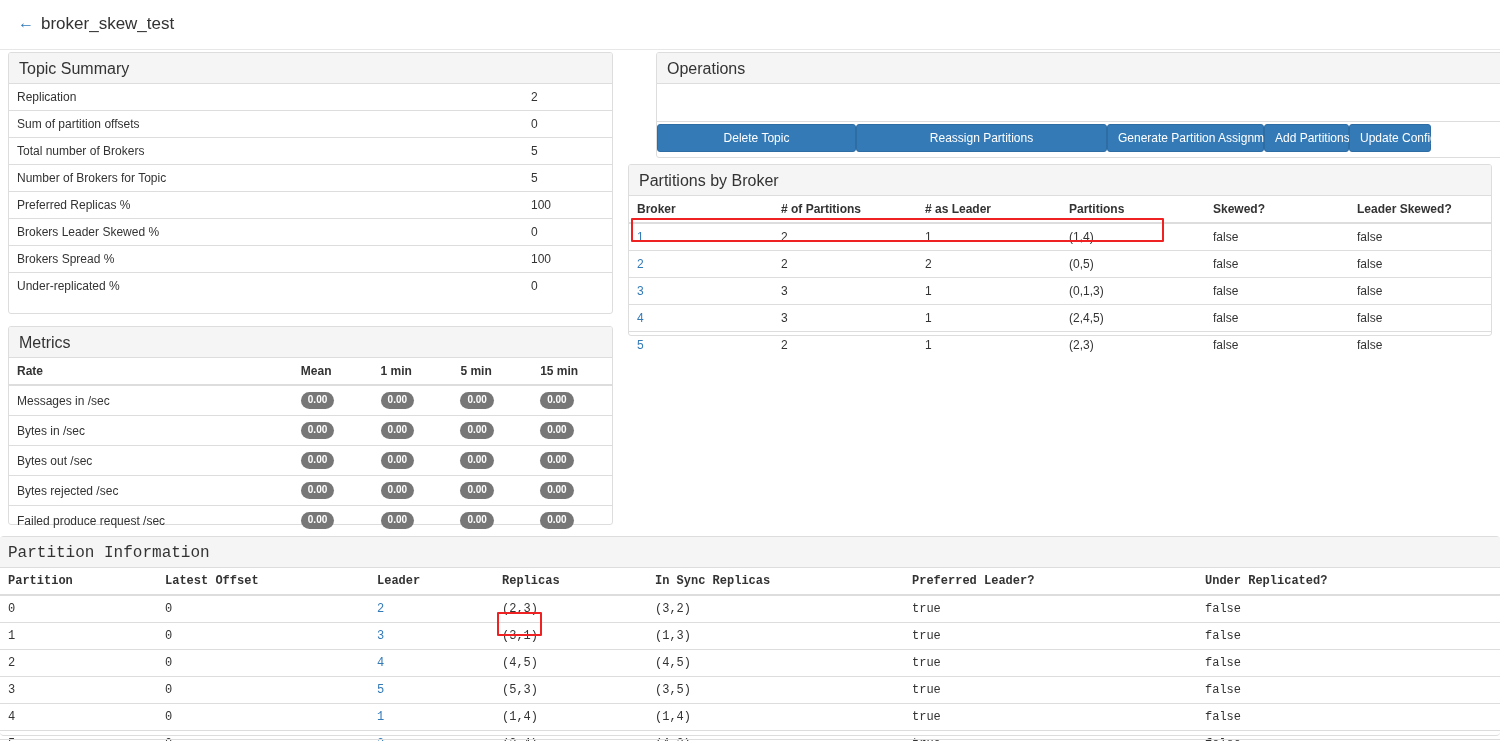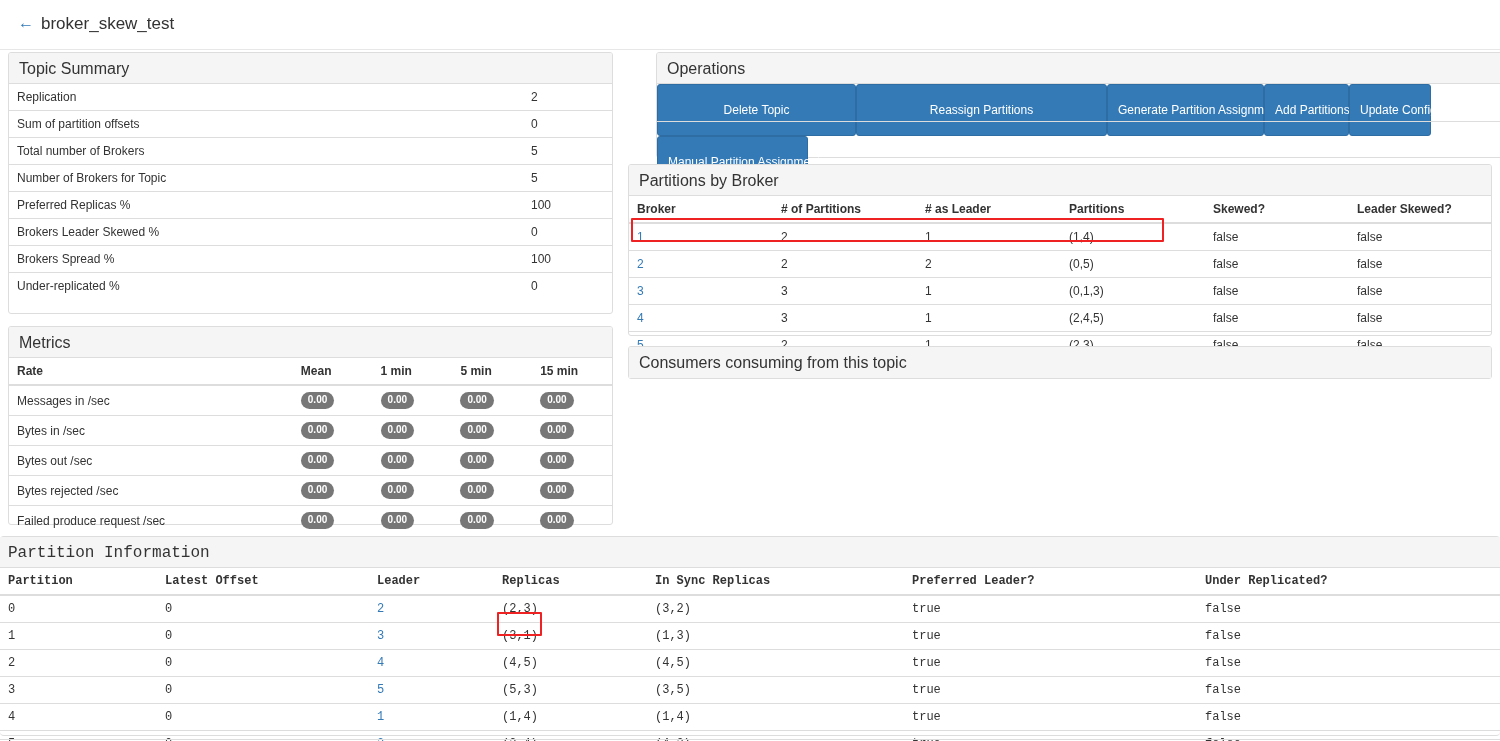--- a/index.html
+++ b/index.html
@@ -77,26 +77,27 @@
   }
 
   
   .btn {
     display: inline-block;
     background: #337ab7;
     border: 1px solid #2e6da4;
     color: #ffffff;
     font-size: 12px;
     line-height: 1;
-    padding: 19px 10px;
+    padding: 7px 10px;
     border-radius: 3px;
     text-align: center;
     cursor: pointer;
     white-space: nowrap;
     font-family: "Liberation Sans", sans-serif;
+    margin-top: 40px;
   }
 
   
   .redbox {
     position: absolute;
     border: 2px solid #ee2222;
     pointer-events: none;
     border-radius: 1px;
     z-index: 40;
   }
@@ -290,23 +291,20 @@
               <td>1</td>
               <td>(2,3)</td>
               <td>false</td>
               <td>false</td>
             </tr>
           </tbody>
       </table>
     </div>
   </div>
 
-  <div class="panel" id="consumers-panel">
-    <div class="panel-heading" style="border-bottom:none;">Consumers consuming from this topic</div>
-  </div>
 
   <div class="panel" id="partition-info-panel">
     <div class="panel-heading" style="padding-left:8px;">Partition Information</div>
     <div class="panel-body">
       <table class="tbl">
         <thead>
           <tr>
             <th style="width:157px">Partition</th>
             <th style="width:212px">Latest Offset</th>
             <th style="width:125px">Leader</th>

